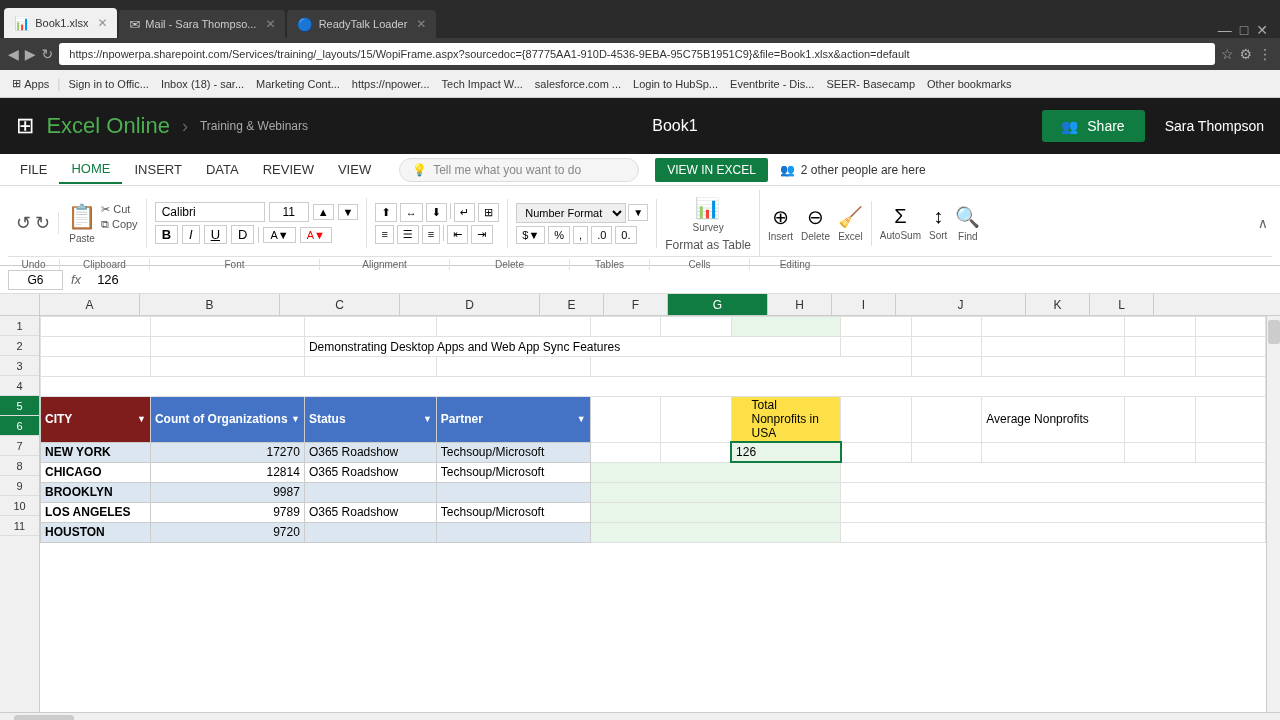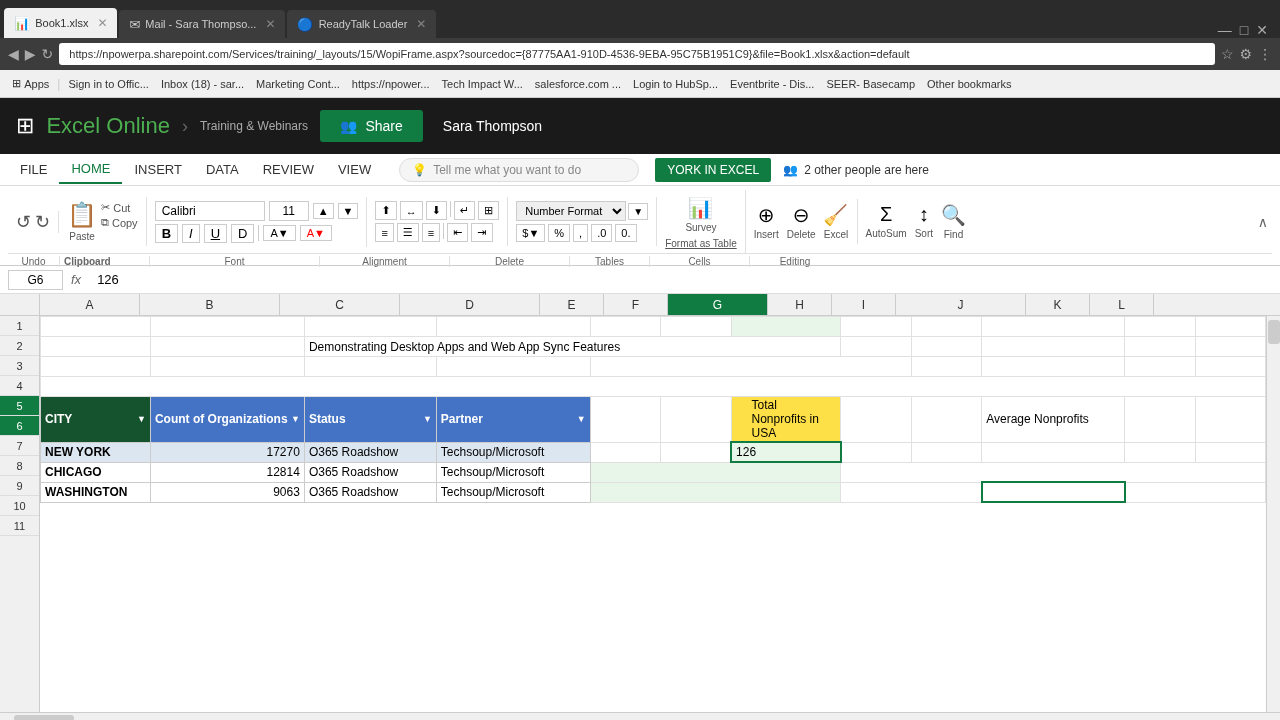--- a/index.html
+++ b/index.html
@@ -62,39 +62,40 @@
   <span style="font-size:11px; color:#333; cursor:pointer; padding:2px 4px;">Eventbrite - Dis...</span>
   <span style="font-size:11px; color:#333; cursor:pointer; padding:2px 4px;">SEER- Basecamp</span>
   <span style="font-size:11px; color:#333; cursor:pointer; padding:2px 4px;">Other bookmarks</span>
 </div>
 
 <div style="background:#1a1a1a; height:56px; display:flex; align-items:center; padding:0 16px; gap:12px;">
   <span style="color:white; font-size:22px; cursor:pointer;">⊞</span>
   <span style="color:#4caf50; font-size:22px; font-weight:300;">Excel Online</span>
   <span style="color:#666; font-size:18px;">›</span>
   <span style="color:#aaa; font-size:12px;">Training &amp; Webinars</span>
+  <span style="color:white; font-size:16px; flex:1; text-align:center; font-weight:500;">Book1</span>
   <button style="background:#107c41; color:white; border:none; border-radius:3px; padding:8px 20px; font-size:14px; cursor:pointer; display:flex; align-items:center; gap:8px;">
     <span>👥</span>
     <span>Share</span>
   </button>
   <div style="color:white; font-size:14px; cursor:pointer; margin-left:8px;">Sara Thompson</div>
 </div>
 
 <div style="background:white; border-bottom:1px solid #ddd; height:32px; display:flex; align-items:center; padding:0 8px; gap:0;">
   <span style="padding:6px 12px; font-size:13px; color:#333; cursor:pointer;">FILE</span>
   <span style="padding:6px 12px; font-size:13px; color:#107c41; cursor:pointer; border-bottom:2px solid #107c41;">HOME</span>
   <span style="padding:6px 12px; font-size:13px; color:#333; cursor:pointer;">INSERT</span>
   <span style="padding:6px 12px; font-size:13px; color:#333; cursor:pointer;">DATA</span>
   <span style="padding:6px 12px; font-size:13px; color:#333; cursor:pointer;">REVIEW</span>
   <span style="padding:6px 12px; font-size:13px; color:#333; cursor:pointer;">VIEW</span>
   <div style="flex:0 0 240px; background:#f5f5f5; border:1px solid #ddd; border-radius:15px; padding:4px 12px; font-size:12px; color:#888; display:flex; align-items:center; gap:6px; margin-left:16px;">
     <span>💡</span>
     <span>Tell me what you want to do</span>
   </div>
-  <button style="margin-left:16px; background:#107c41; color:white; border:none; padding:5px 12px; font-size:12px; cursor:pointer; border-radius:2px;">YORK IN EXCEL</button>
+  <button style="margin-left:16px; background:#107c41; color:white; border:none; padding:5px 12px; font-size:12px; cursor:pointer; border-radius:2px;">VIEW IN EXCEL</button>
   <div style="color:#333; font-size:12px; display:flex; align-items:center; gap:6px; margin-left:12px;">
     <span>👥</span>
     <span>2 other people are here</span>
   </div>
 </div>
 
 <div style="background:white; border-bottom:1px solid #ccc; padding:4px 8px; height:80px; display:flex; flex-direction:column; justify-content:space-between;">
   <div style="display:flex; align-items:center; gap:0; flex-wrap:nowrap;">
 
     <div style="display:flex; flex-direction:column; align-items:center; padding:0 8px; border-right:1px solid #e0e0e0; gap:2px;">
@@ -174,21 +175,21 @@
         <button style="background:none; border:1px solid #ccc; padding:2px 5px; cursor:pointer; font-size:11px;">.0</button>
         <button style="background:none; border:1px solid #ccc; padding:2px 5px; cursor:pointer; font-size:11px;">0.</button>
       </div>
     </div>
 
     <div style="display:flex; flex-direction:column; padding:4px 8px; border-right:1px solid #e0e0e0; gap:3px; align-items:center;">
       <button style="background:none; border:none; cursor:pointer; display:flex; flex-direction:column; align-items:center; gap:2px; padding:2px 8px;">
         <span style="font-size:20px;">📊</span>
         <span style="font-size:10px; color:#555;">Survey</span>
       </button>
-      <button style="background:none; border:none; cursor:pointer; font-size:10px; color:#555; white-space:nowrap;text-decoration:underline;">
+      <button style="background:none; border:none; cursor:pointer; font-size:12px; color:#555; white-space:nowrap;">
         <span>Format as Table</span>
       </button>
     </div>
 
     <div style="display:flex; flex-direction:column; padding:4px 8px; border-right:1px solid #e0e0e0; gap:3px; align-items:center;">
       <div style="display:flex; gap:8px;">
         <button style="background:none; border:none; cursor:pointer; display:flex; flex-direction:column; align-items:center; gap:2px;">
           <span style="font-size:20px;">⊕</span>
           <span style="font-size:10px; color:#555;">Insert</span>
         </button>
@@ -220,21 +221,21 @@
       </div>
     </div>
 
     <div style="margin-left:auto; padding:4px;">
       <button style="background:none; border:none; cursor:pointer; font-size:14px; color:#666;">∧</button>
     </div>
   </div>
 
   <div style="display:flex; align-items:center; border-top:1px solid #e0e0e0; padding-top:2px;">
     <div style="min-width:52px; text-align:center; font-size:10px; color:#666; border-right:1px solid #e0e0e0; padding:0 4px;">Undo</div>
-    <div style="min-width:90px; text-align:left; font-size:10px; color:#666; border-right:1px solid #e0e0e0; padding:0 4px;font-weight:bold;">Clipboard</div>
+    <div style="min-width:90px; text-align:center; font-size:10px; color:#666; border-right:1px solid #e0e0e0; padding:0 4px;">Clipboard</div>
     <div style="min-width:170px; text-align:center; font-size:10px; color:#666; border-right:1px solid #e0e0e0; padding:0 4px;">Font</div>
     <div style="min-width:130px; text-align:center; font-size:10px; color:#666; border-right:1px solid #e0e0e0; padding:0 4px;">Alignment</div>
     <div style="min-width:120px; text-align:center; font-size:10px; color:#666; border-right:1px solid #e0e0e0; padding:0 4px;">Delete</div>
     <div style="min-width:80px; text-align:center; font-size:10px; color:#666; border-right:1px solid #e0e0e0; padding:0 4px;">Tables</div>
     <div style="min-width:100px; text-align:center; font-size:10px; color:#666; border-right:1px solid #e0e0e0; padding:0 4px;">Cells</div>
     <div style="min-width:90px; text-align:center; font-size:10px; color:#666; padding:0 4px;">Editing</div>
   </div>
 </div>
 
 <div style="background:white; border-bottom:1px solid #ddd; height:28px; display:flex; align-items:center; padding:0 8px; gap:8px;">
@@ -317,21 +318,21 @@
           <td style="width:130px; height:20px; border:1px solid #e0e0e0; padding:1px 4px; font-size:12px;"></td>
           <td style="width:64px; height:20px; border:1px solid #e0e0e0; padding:1px 4px; font-size:12px;"></td>
           <td style="width:64px; height:20px; border:1px solid #e0e0e0; padding:1px 4px; font-size:12px;"></td>
         </tr>
 
         <tr>
           <td colspan="12" style="height:20px; border:1px solid #e0e0e0;"></td>
         </tr>
 
         <tr>
-          <td style="width:100px; height:20px; border:1px solid #ccc; padding:1px 4px; font-size:12px; background:#14532d; color:white; font-weight:bold;">
+          <td style="width:100px; height:20px; border:1px solid #ccc; padding:1px 4px; font-size:12px; background:#7f1d1d; color:white; font-weight:bold;">
             <div style="display:flex; align-items:center; justify-content:space-between;">
               <span>CITY</span>
               <span style="font-size:9px;">▼</span>
             </div>
           </td>
           <td style="width:140px; height:20px; border:1px solid #ccc; padding:1px 4px; font-size:12px; background:#4472c4; color:white; font-weight:bold;">
             <div style="display:flex; align-items:center; justify-content:space-between;">
               <span>Count of Organizations</span>
               <span style="font-size:9px;">▼</span>
             </div>
@@ -379,33 +380,47 @@
 
         <tr>
           <td style="width:100px; height:20px; border:1px solid #ccc; padding:1px 4px; font-size:12px; background:white; font-weight:bold;">CHICAGO</td>
           <td style="width:140px; height:20px; border:1px solid #ccc; padding:1px 4px; font-size:12px; background:white; text-align:right;">12814</td>
           <td style="width:120px; height:20px; border:1px solid #ccc; padding:1px 4px; font-size:12px; background:white;">O365 Roadshow</td>
           <td style="width:140px; height:20px; border:1px solid #ccc; padding:1px 4px; font-size:12px; background:white;">Techsoup/Microsoft</td>
           <td colspan="3" style="height:20px; border:1px solid #e0e0e0; background:#e8f5e9;"></td>
           <td colspan="5" style="height:20px; border:1px solid #e0e0e0;"></td>
         </tr>
 
-
-
-
-        <tr>
-          <td style="width:100px; height:20px; border:1px solid #ccc; padding:1px 4px; font-size:12px; background:white; font-weight:bold;">WASHINGTON</td>
-          <td style="width:140px; height:20px; border:1px solid #ccc; padding:1px 4px; font-size:12px; background:white; text-align:right;">9063</td>
+        <tr>
+          <td style="width:100px; height:20px; border:1px solid #ccc; padding:1px 4px; font-size:12px; background:#dce6f1; font-weight:bold;">BROOKLYN</td>
+          <td style="width:140px; height:20px; border:1px solid #ccc; padding:1px 4px; font-size:12px; background:#dce6f1; text-align:right;">9987</td>
+          <td style="width:120px; height:20px; border:1px solid #ccc; padding:1px 4px; font-size:12px; background:#dce6f1;"></td>
+          <td style="width:140px; height:20px; border:1px solid #ccc; padding:1px 4px; font-size:12px; background:#dce6f1;"></td>
+          <td colspan="3" style="height:20px; border:1px solid #e0e0e0; background:#e8f5e9;"></td>
+          <td colspan="5" style="height:20px; border:1px solid #e0e0e0;"></td>
+        </tr>
+
+        <tr>
+          <td style="width:100px; height:20px; border:1px solid #ccc; padding:1px 4px; font-size:12px; background:white; font-weight:bold;">LOS ANGELES</td>
+          <td style="width:140px; height:20px; border:1px solid #ccc; padding:1px 4px; font-size:12px; background:white; text-align:right;">9789</td>
           <td style="width:120px; height:20px; border:1px solid #ccc; padding:1px 4px; font-size:12px; background:white;">O365 Roadshow</td>
           <td style="width:140px; height:20px; border:1px solid #ccc; padding:1px 4px; font-size:12px; background:white;">Techsoup/Microsoft</td>
           <td colspan="3" style="height:20px; border:1px solid #e0e0e0; background:#e8f5e9;"></td>
-          <td colspan="2" style="height:20px; border:1px solid #e0e0e0;"></td>
-          <td style="width:130px; height:20px; border:2px solid #107c41; padding:1px 4px; font-size:12px;"></td>
-          <td colspan="2" style="height:20px; border:1px solid #e0e0e0;"></td>
-        </tr>
+          <td colspan="5" style="height:20px; border:1px solid #e0e0e0;"></td>
+        </tr>
+
+        <tr>
+          <td style="width:100px; height:20px; border:1px solid #ccc; padding:1px 4px; font-size:12px; background:#dce6f1; font-weight:bold;">HOUSTON</td>
+          <td style="width:140px; height:20px; border:1px solid #ccc; padding:1px 4px; font-size:12px; background:#dce6f1; text-align:right;">9720</td>
+          <td style="width:120px; height:20px; border:1px solid #ccc; padding:1px 4px; font-size:12px; background:#dce6f1;"></td>
+          <td style="width:140px; height:20px; border:1px solid #ccc; padding:1px 4px; font-size:12px; background:#dce6f1;"></td>
+          <td colspan="3" style="height:20px; border:1px solid #e0e0e0; background:#e8f5e9;"></td>
+          <td colspan="5" style="height:20px; border:1px solid #e0e0e0;"></td>
+        </tr>
+
       </tbody>
         </table>
     </div>
 
     <div style="width:14px; background:#f0f0f0; border-left:1px solid #ccc; display:flex; flex-direction:column; align-items:center;">
       <div style="width:12px; height:24px; background:#ccc; border-radius:3px; margin-top:4px;"></div>
     </div>
   </div>
 
   <div style="height:14px; background:#f0f0f0; border-top:1px solid #ccc; display:flex; align-items:center; padding:0 4px;">

